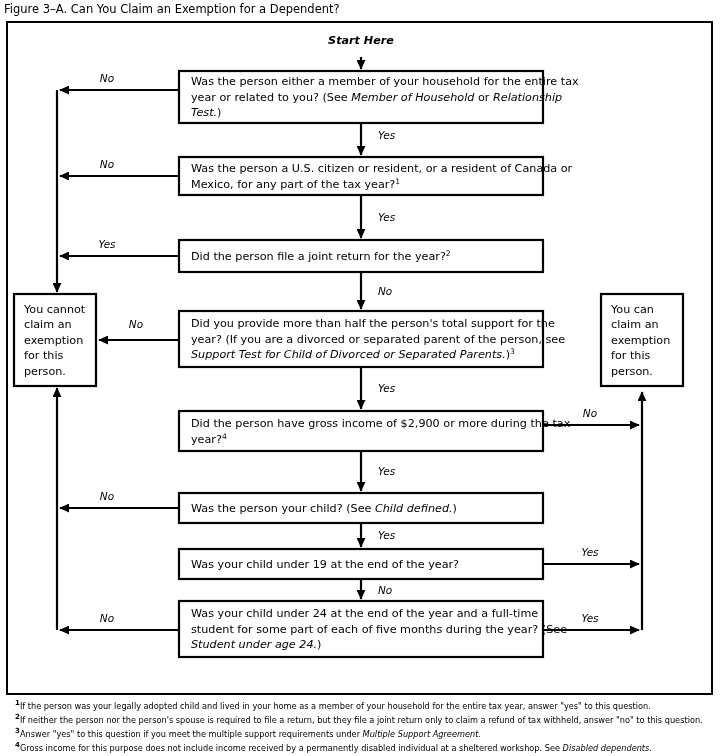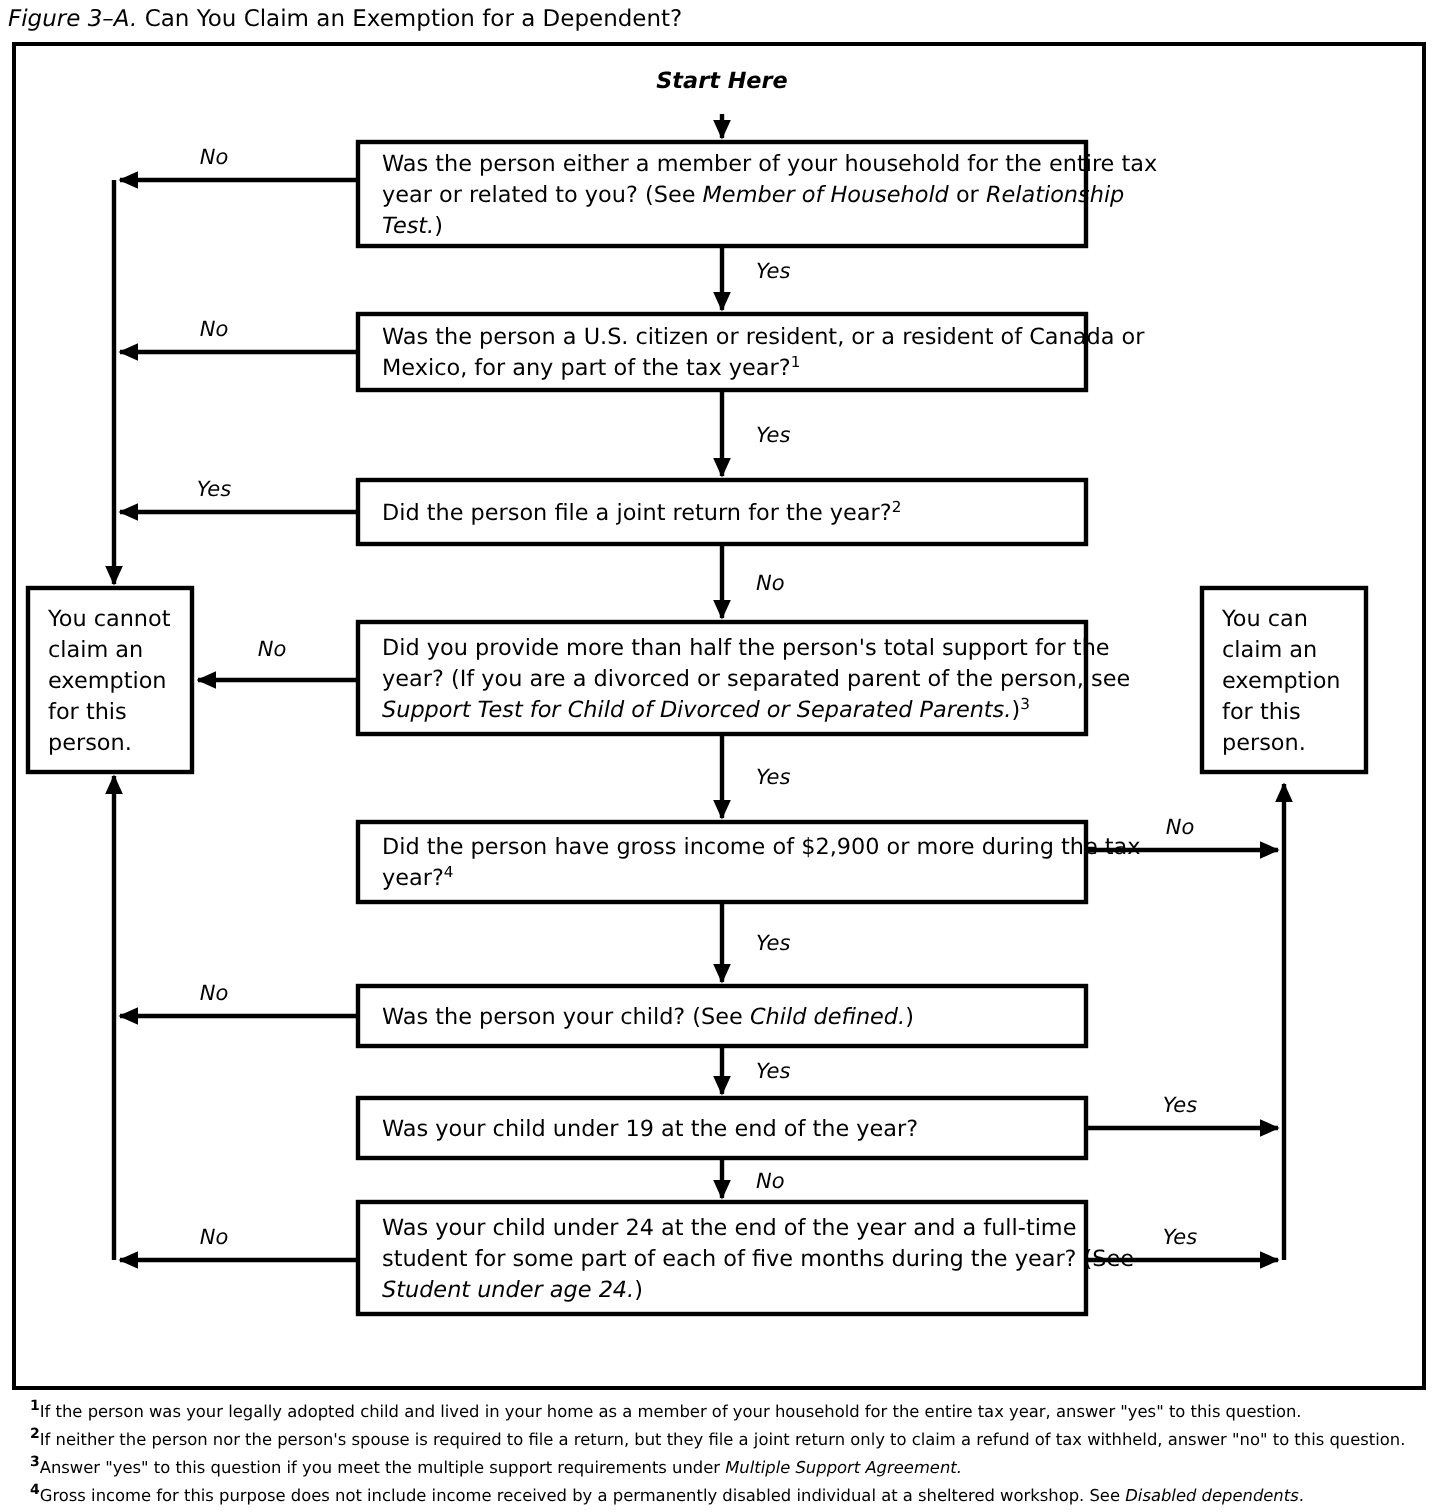--- a/index.html
+++ b/index.html
@@ -9,21 +9,21 @@
     color:#000;
     position:relative;
     overflow:hidden;
   }
   #fig-title{
     position:absolute;left:4px;top:2px;
     font-size:11.5px;
     white-space:nowrap;
     letter-spacing:0px;
   }
-  #fig-title .fig-label{font-weight:400;font-style:italic;}
+  #fig-title .fig-label{font-weight:400;}
   #fig-title .fig-heading{font-weight:normal;}
   #chart-frame{
     position:absolute;left:6px;top:21px;
     width:707px;height:674px;
     border:2px solid #000;
     box-sizing:border-box;
   }
   svg#flow{position:absolute;left:0;top:0;width:721px;height:700px;}
   .boxrect{fill:#ffffff;stroke:#000000;stroke-width:2.2;}
   .conn{stroke:#000000;stroke-width:2.2;fill:none;}

